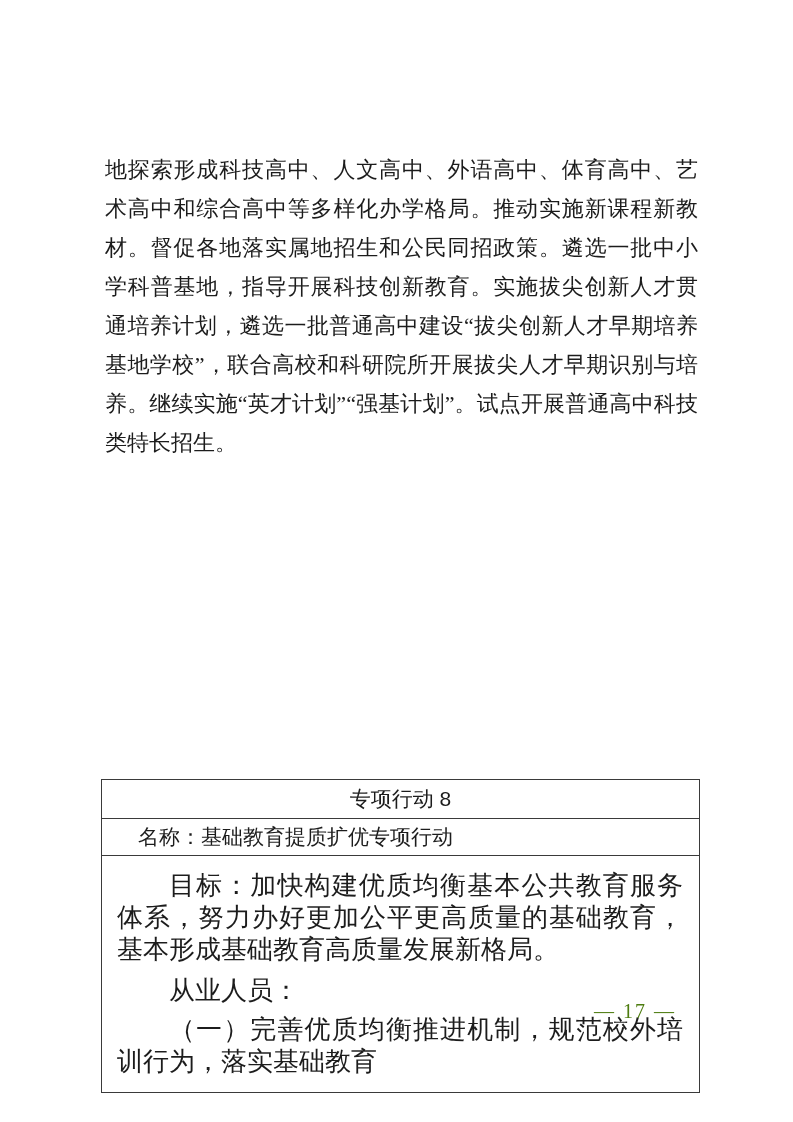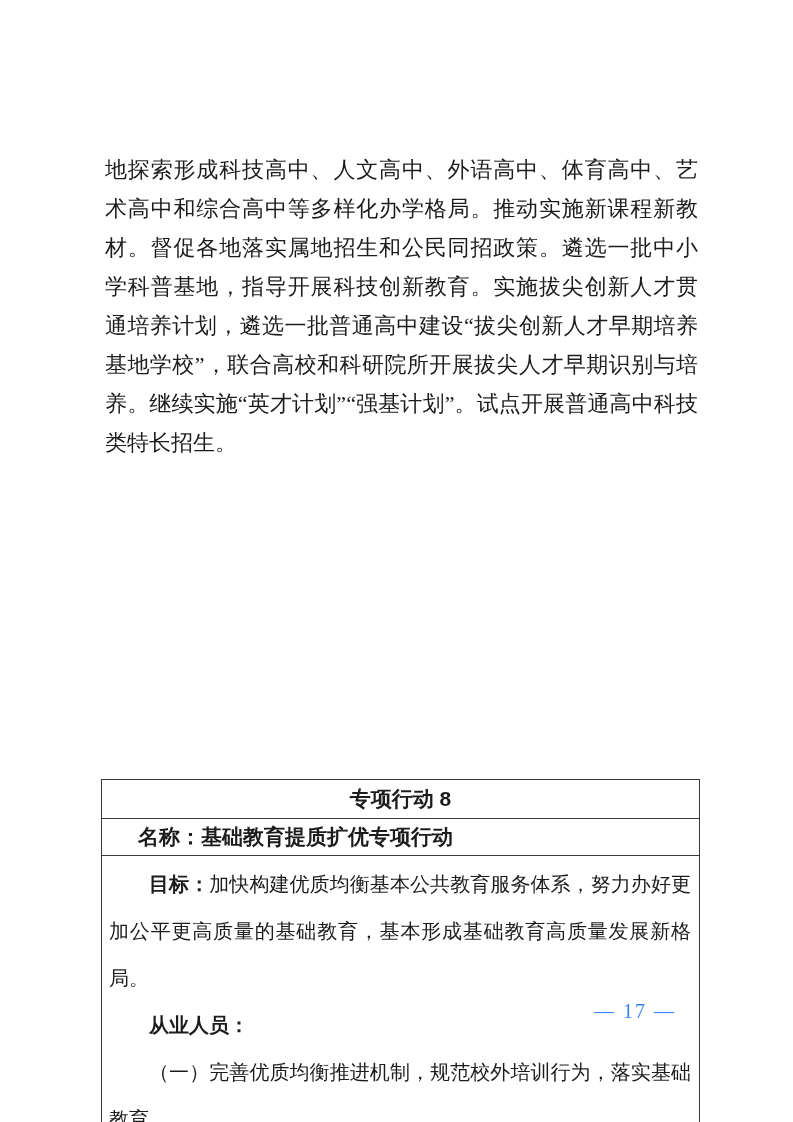--- a/index.html
+++ b/index.html
@@ -44,52 +44,52 @@
     font-size: 21px;
     color: #1c1c1c;
   }
   .action-table td {
     border: 1px solid #3a3a3a;
     padding: 0;
     vertical-align: middle;
   }
   .bold-hei {
     font-family: "Liberation Sans", sans-serif;
-    font-weight: bold;
+    font-weight: normal;
   }
   .row-header td {
     height: 38px;
     text-align: center;
   }
   .row-name td {
     height: 36px;
     padding-left: 36px;
     margin-top: 32px;
   }
   .row-content td {
     height: 128px;
     vertical-align: top;
     padding: 5px 8px 6px 7px;
   }
   .cell-para {
-    margin: 0;
+    margin: 8px;
     text-indent: 2em;
-    line-height: 47px;
+    line-height: 32px;
     text-align: justify;
     text-justify: inter-ideograph;
-    font-size: 20px;
+    font-size: 26px;
   }
   
   .page-number {
     position: absolute;
     left: 594px;
     top: 1000px;
     font-size: 20px;
     letter-spacing: 2px;
-    color: #3b82f6;
+    color: #4d7c0f;
     white-space: nowrap;
   }
 </style>
 </head>
 <body>
 
 <div class="page">
 
   <div class="body-text">
     <p>地探索形成科技高中、人文高中、外语高中、体育高中、艺术高中和综合高中等多样化办学格局。推动实施新课程新教材。督促各地落实属地招生和公民同招政策。遴选一批中小学科普基地，指导开展科技创新教育。实施拔尖创新人才贯通培养计划，遴选一批普通高中建设“拔尖创新人才早期培养基地学校”，联合高校和科研院所开展拔尖人才早期识别与培养。继续实施“英才计划”“强基计划”。试点开展普通高中科技类特长招生。</p>

